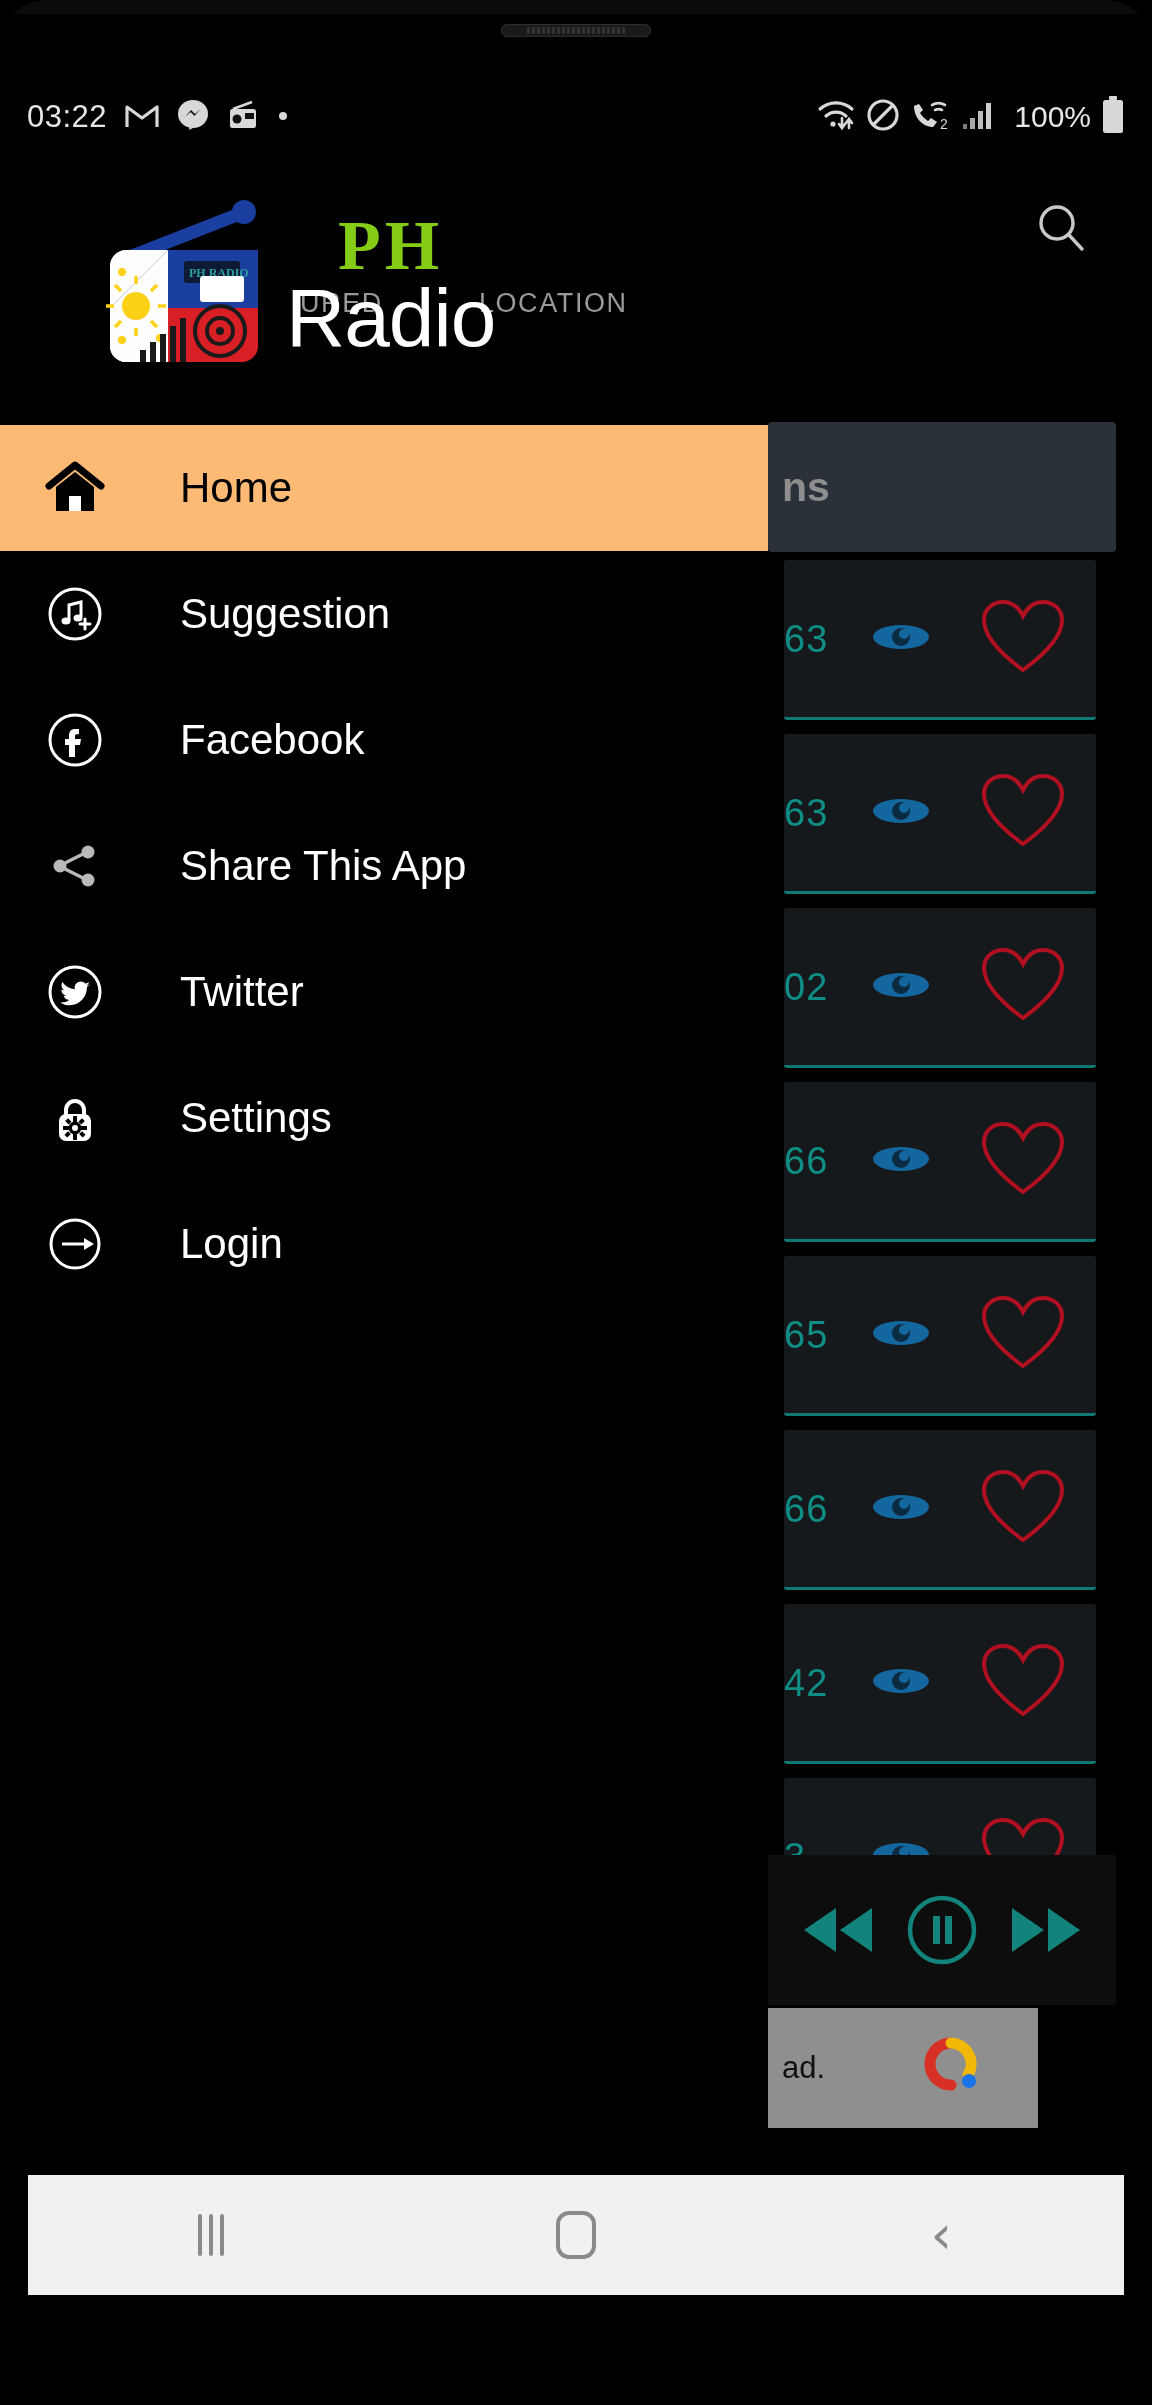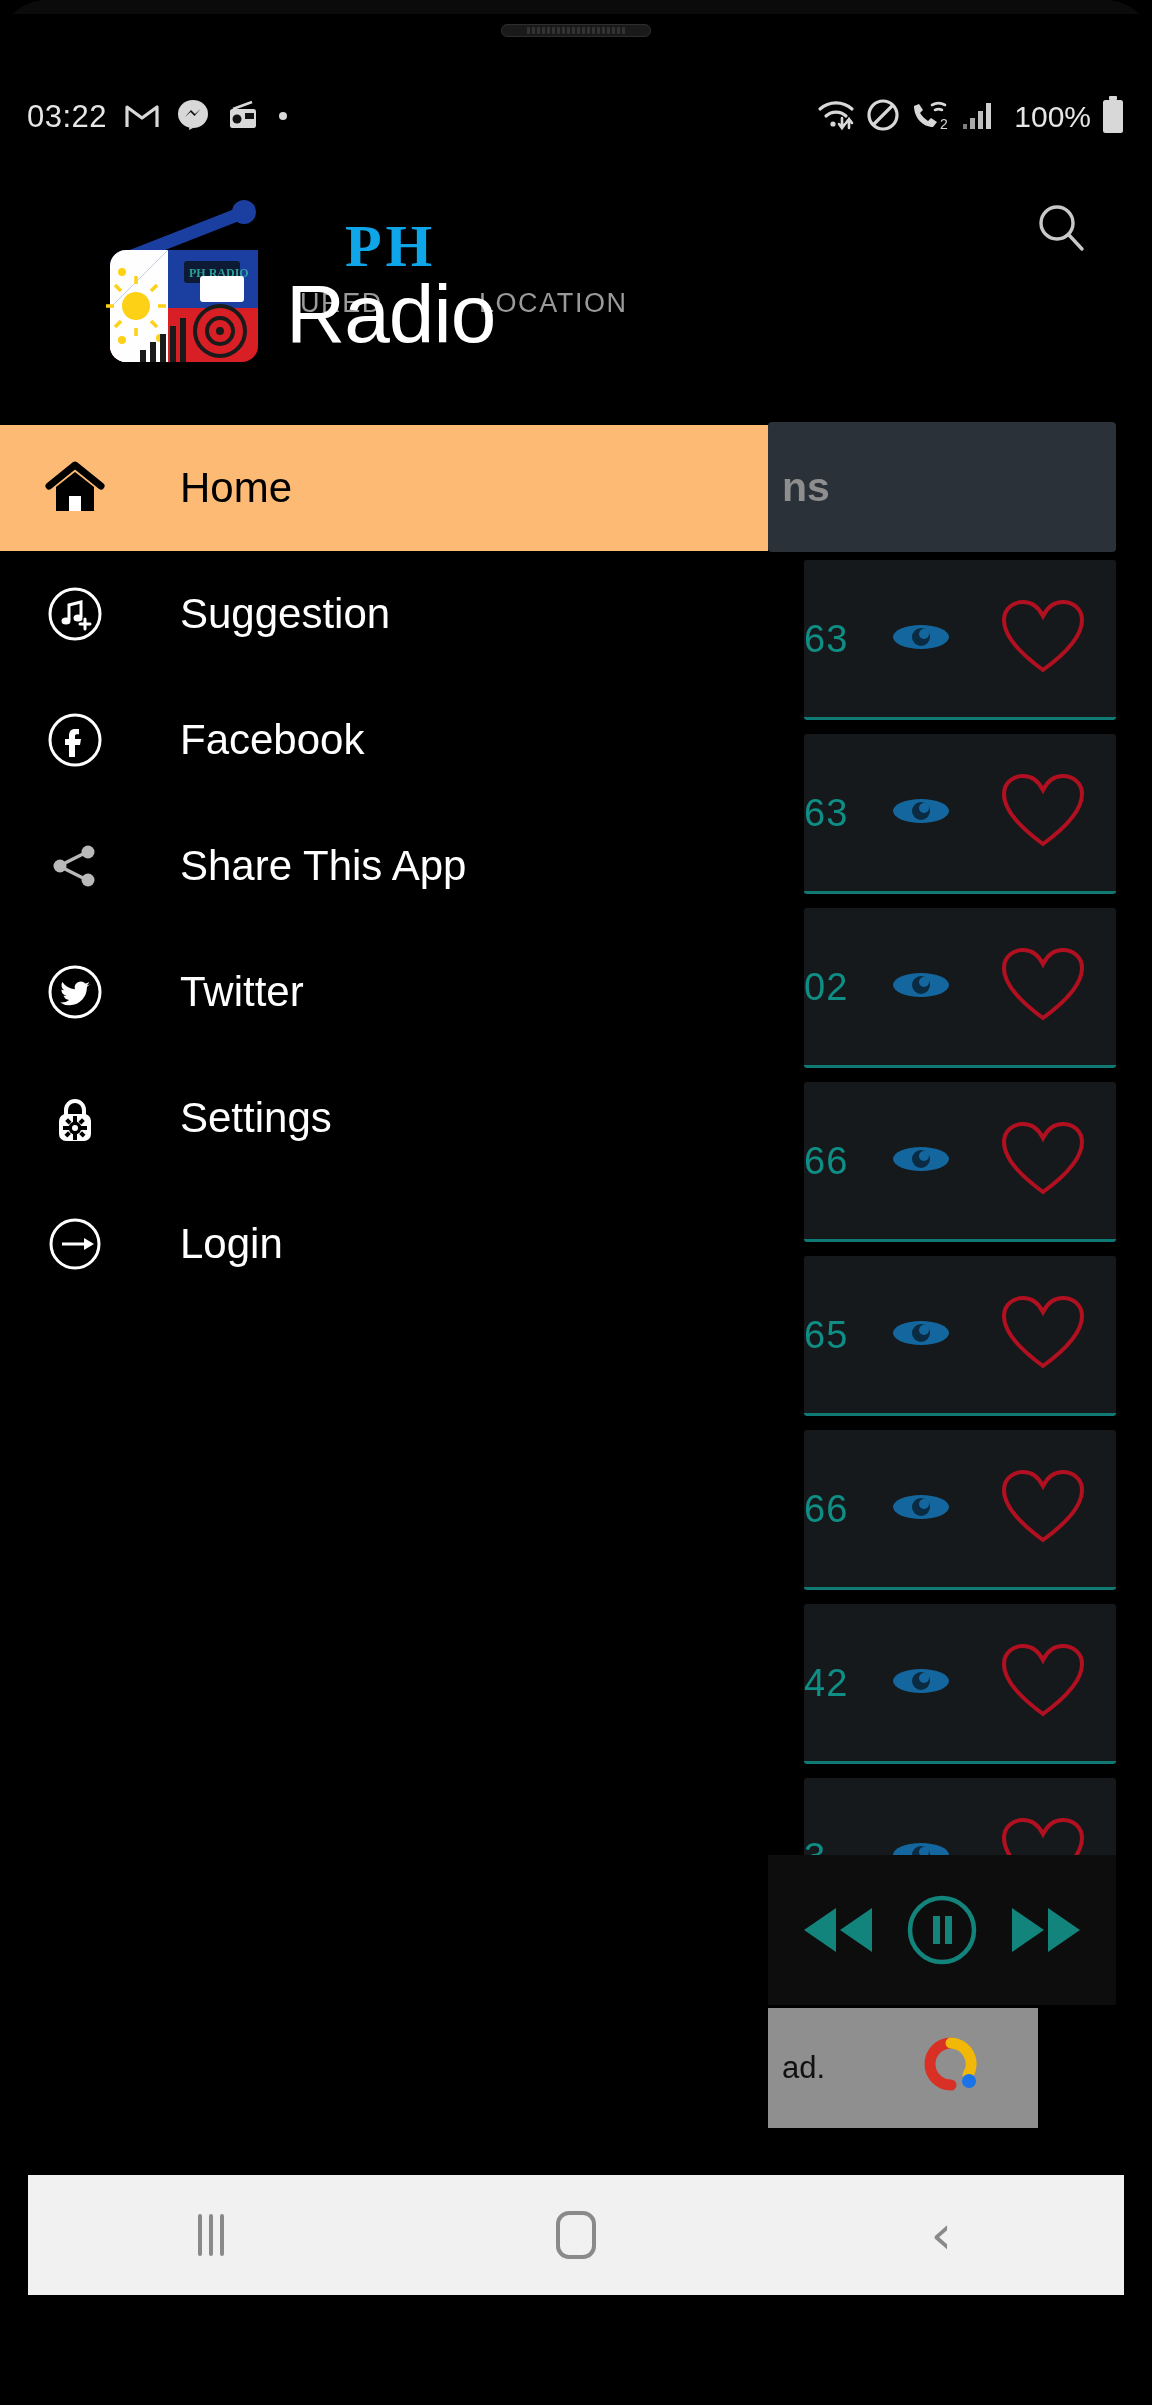--- a/index.html
+++ b/index.html
@@ -67,21 +67,21 @@
   }
   #section-head {
     position:absolute; left:768px; top:62px;
     width:348px; height:130px;
     background:#2b3138;
     border-radius:4px;
     display:flex; align-items:center;
     padding-left:14px;
     color:#8e8e8e; font-size:41px; font-weight:bold;
   }
-  #list { position:absolute; left:804px; top:200px; width:312px; }
+  #list { position:absolute; left:784px; top:200px; width:312px; }
   .card {
     position:relative;
     height:160px;
     background:#15191c;
     border-bottom:3px solid #0f7a73;
     margin-bottom:14px;
     border-radius:3px;
     display:flex; align-items:center;
   }
   .card .freq {
@@ -477,21 +477,21 @@
       <circle cx="128" cy="133" r="4" fill="#1a1a1a"></circle>
       <g fill="#1a1a1a">
         <rect x="48" y="152" width="6" height="12"></rect>
         <rect x="58" y="144" width="6" height="20"></rect>
         <rect x="68" y="136" width="6" height="28"></rect>
         <rect x="78" y="128" width="6" height="36"></rect>
         <rect x="88" y="120" width="6" height="44"></rect>
       </g>
     </svg>
     <div style="display:flex; flex-direction:column; line-height:0.95;">
-      <span style="font-family:'Liberation Serif', serif; font-weight:bold; color:#0ea5e9; font-size:60px; letter-spacing:4px; text-align:center;">PH</span>
+      <span style="font-family:'Liberation Serif', serif; font-weight:bold; color:#84cc16; font-size:70px; letter-spacing:4px; text-align:center;">PH</span>
       <span style="font-family:'Liberation Sans', sans-serif; color:#fff; font-size:82px; letter-spacing:-1px;">Radio</span>
     </div>
   </div>
 
   <div id="drawer">
 
     <div class="menu-item active">
       <span class="mi-icon">
         <svg width="60" height="58" viewBox="0 0 60 58">
           <path d="M4 27 L30 6 L56 27" fill="none" stroke="#000" stroke-width="7" stroke-linecap="round" stroke-linejoin="round"></path>

